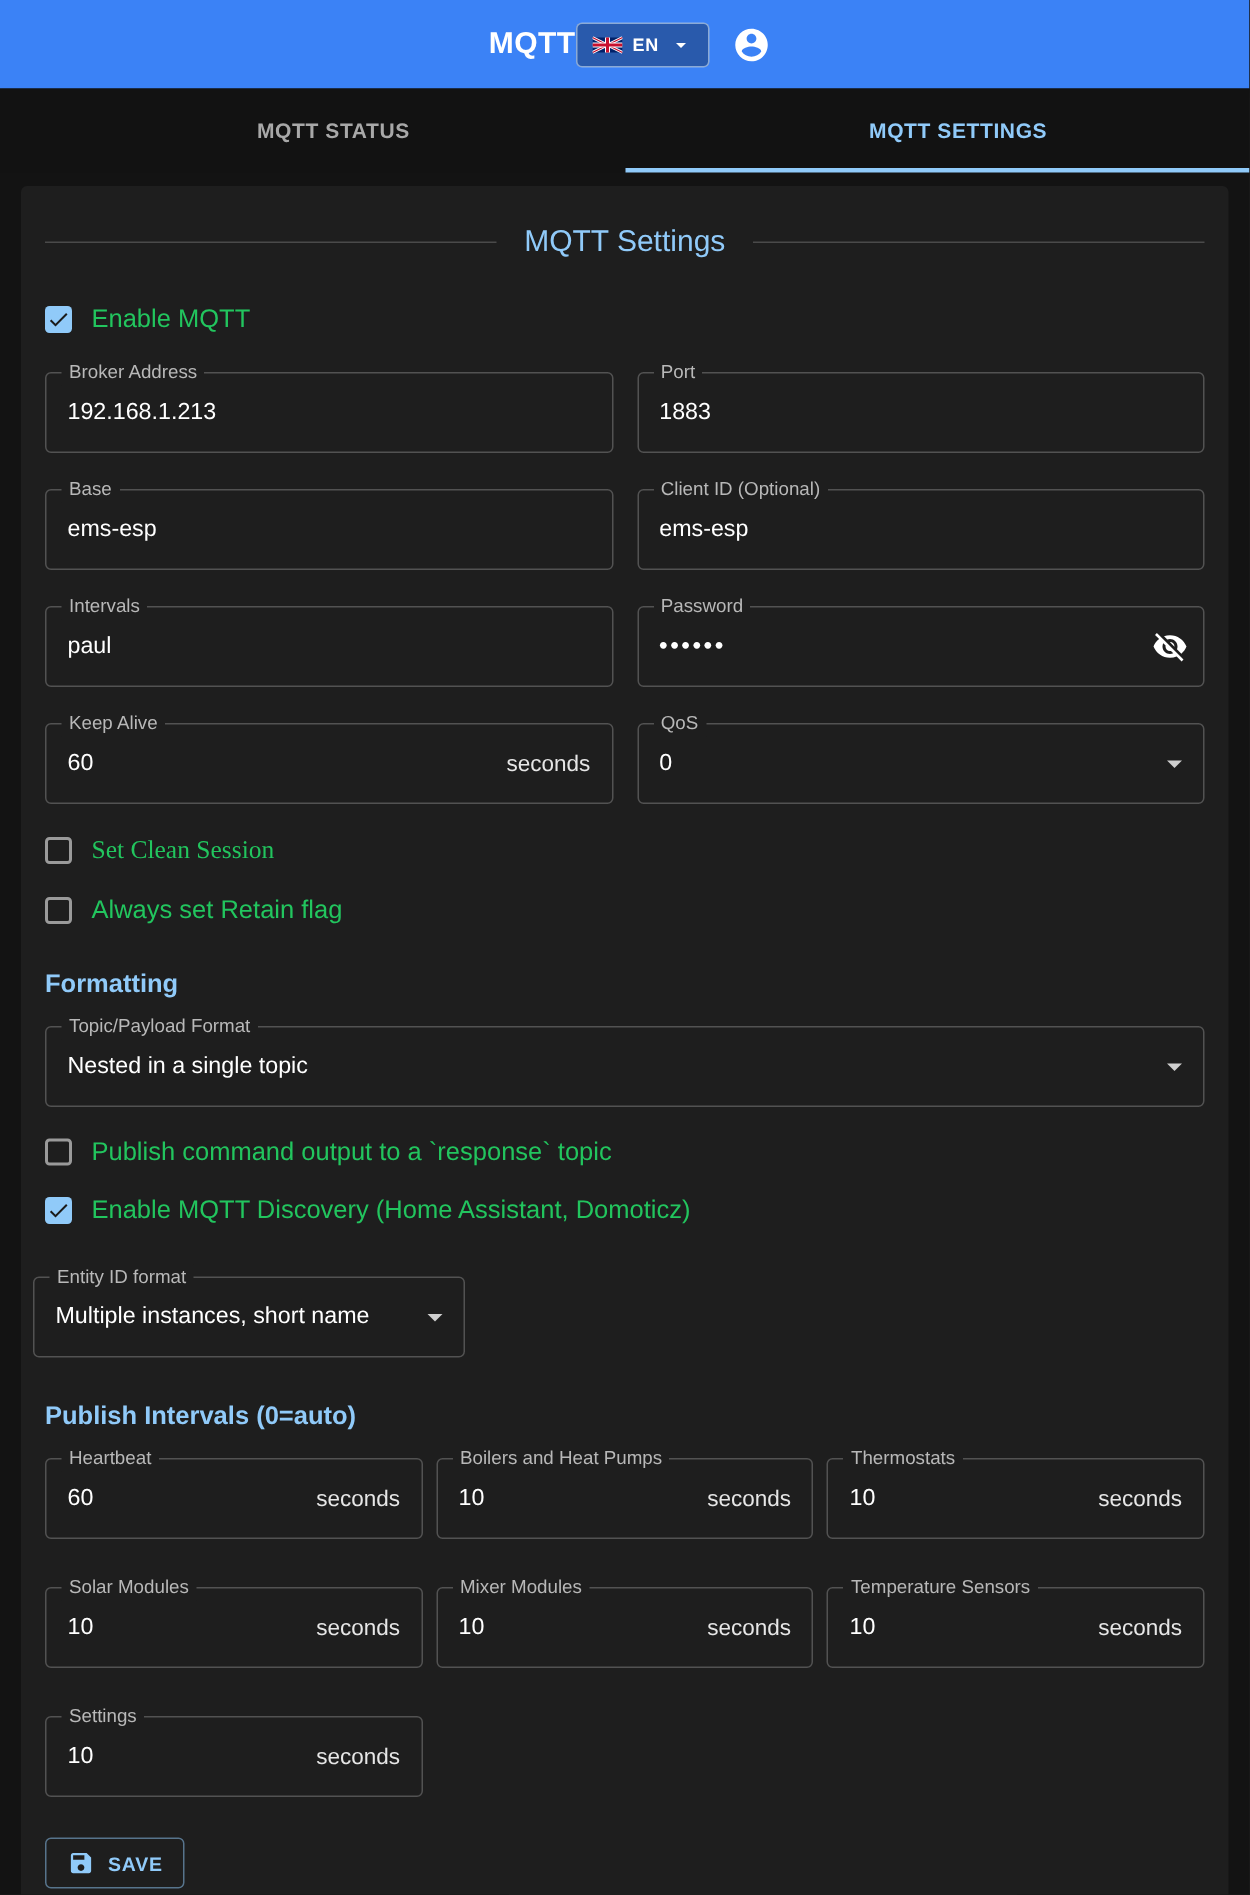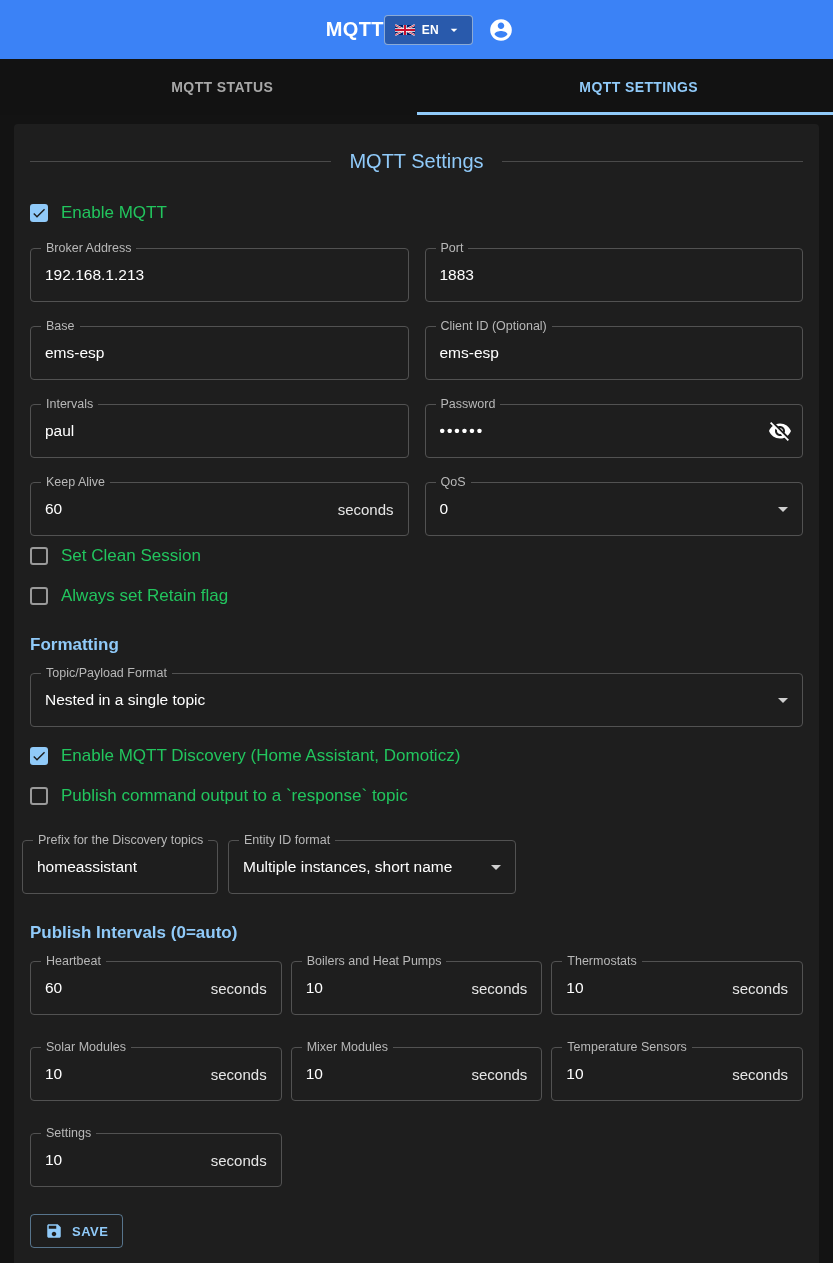--- a/index.html
+++ b/index.html
@@ -91,21 +91,21 @@
   .field .trailing-icon {
     position:absolute; right:10px; width:24px; height:24px; fill:#fff; cursor:pointer;
   }
   .pw { letter-spacing:2px; font-weight:bold; }
 
   .grid2 { display:grid; grid-template-columns:1fr 1fr; column-gap:16px; row-gap:24px; }
   .grid3 { display:grid; grid-template-columns:1fr 1fr 1fr; column-gap:9px; row-gap:32px; }
 
   .m-enable { margin-top:30px; }
   .m-grid2 { margin-top:25px; }
-  .m-clean { margin-top:10px; }
+  .m-clean { margin-top:21px;font-family:Liberation Serif, serif; }
   .m-retain { margin-top:20px; }
   .m-formatting { margin-top:29px; }
   .m-topic { margin-top:18px; }
   .m-response { margin-top:20px; }
   .m-discovery { margin-top:19px; }
   .m-discrow { margin-top:34px; margin-left:-8px; display:flex; gap:10px; }
   .m-pubheading { margin-top:29px; }
   .m-intervals { margin-top:18px; }
   .m-save { margin-top:27px; }
 
@@ -231,39 +231,35 @@
   <h2 class="sub-heading m-formatting">Formatting</h2>
 
   <div class="field select m-topic">
     <span class="field-label">Topic/Payload Format</span>
     <span class="field-value">Nested in a single topic</span>
     <svg class="dd-arrow" viewBox="0 0 24 24">
         <path d="M7 10l5 5 5-5z"></path>
       </svg>
   </div>
 
+  <label class="check-row m-response">
+    <span class="cb unchecked"></span>
+    <span class="check-label">Publish command output to a `response` topic</span>
+  </label>
+
   <label class="check-row m-discovery">
     <span class="cb checked">
       <svg viewBox="0 0 24 24">
           <path d="M9 16.17L4.83 12l-1.42 1.41L9 19 21 7l-1.41-1.41z"></path>
         </svg>
     </span>
     <span class="check-label">Enable MQTT Discovery (Home Assistant, Domoticz)</span>
   </label>
 
-  <label class="check-row m-response">
-    <span class="cb unchecked"></span>
-    <span class="check-label">Publish command output to a `response` topic</span>
-  </label>
-
   <div class="m-discrow">
-    <div class="field w-prefix">
-      <span class="field-label">Prefix for the Discovery topics</span>
-      <span class="field-value">homeassistant</span>
-    </div>
     <div class="field select w-entity">
       <span class="field-label">Entity ID format</span>
       <span class="field-value">Multiple instances, short name</span>
       <svg class="dd-arrow" viewBox="0 0 24 24">
           <path d="M7 10l5 5 5-5z"></path>
         </svg>
     </div>
   </div>
 
   <h2 class="sub-heading m-pubheading">Publish Intervals (0=auto)</h2>

